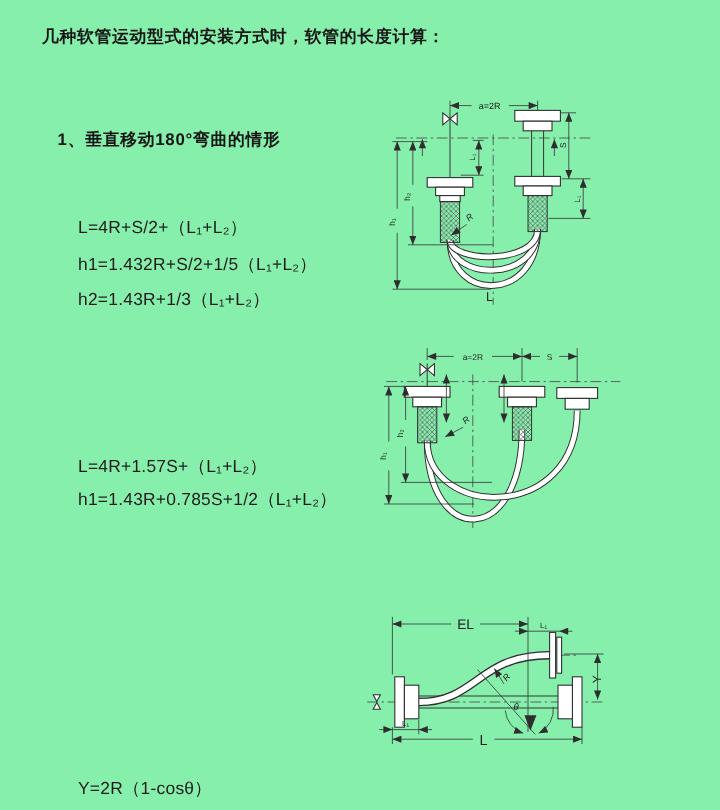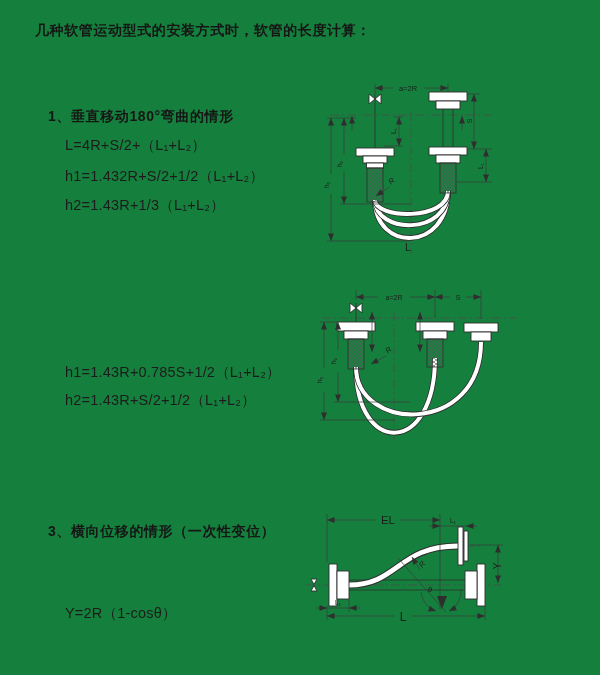--- a/index.html
+++ b/index.html
@@ -1,48 +1,47 @@
 <!DOCTYPE html>
 <html><head>
 <meta charset="utf-8">
 <style>
   html,body{margin:0;padding:0;background:#e8e8e8;}
   .page{
-    position:relative;width:600px;height:675px;background:#15803d;
+    position:relative;width:600px;height:675px;background:#86efac;
     font-family:"Liberation Sans","DejaVu Sans",sans-serif;color:#161616;
     overflow:hidden;margin:0 auto;
   }
   .title{position:absolute;left:35px;top:22px;font-size:14px;font-weight:bold;letter-spacing:.6px;}
   .heading{position:absolute;font-size:14px;font-weight:bold;letter-spacing:.6px;text-align:center;}
-  .formula{position:absolute;left:65px;font-size:14.5px;font-weight:500;color:#1c1c1c;letter-spacing:.2px;}
+  .formula{position:absolute;left:65px;font-size:14.5px;font-weight:500;color:#1c1c1c;letter-spacing:.2px;margin-top:44px;}
   svg{position:absolute;overflow:visible;}
   svg text{font-family:"Liberation Sans","DejaVu Sans",sans-serif;fill:#1d1d1d;}
   .ln{stroke:#2e2e2e;stroke-width:.8;fill:none;}
   .thin{stroke:#3a3a3a;stroke-width:.7;fill:none;}
   .cl{stroke:#4a4a4a;stroke-width:.7;fill:none;stroke-dasharray:9 3 2 3;}
   .fit{stroke:#2e2e2e;stroke-width:.9;fill:#ffffff;}
   .hoseB{stroke:#2e2e2e;stroke-width:5.6;fill:none;}
   .hoseW{stroke:#ffffff;stroke-width:4;fill:none;}
 </style>
 </head>
 <body>
 
 <div class="page">
 
   <div class="title">几种软管运动型式的安装方式时，软管的长度计算：</div>
 
   <div class="heading" style="left:48px;top:108px">1、垂直移动180°弯曲的情形</div>
   <div class="formula" style="top:136px">L=4R+S/2+（L₁+L₂）</div>
-  <div class="formula" style="top:167px">h1=1.432R+S/2+1/2（L₁+L₂）</div>
+  <div class="formula" style="top:167px">h1=1.432R+S/2+1/5（L₁+L₂）</div>
   <div class="formula" style="top:196px">h2=1.43R+1/3（L₁+L₂）</div>
 
+  <div class="formula" style="top:335px">L=4R+1.57S+（L₁+L₂）</div>
   <div class="formula" style="top:363px">h1=1.43R+0.785S+1/2（L₁+L₂）</div>
-  <div class="formula" style="top:391px">h2=1.43R+S/2+1/2（L₁+L₂）</div>
-
-  <div class="heading" style="left:48px;top:523px">3、横向位移的情形（一次性变位）</div>
+
   <div class="formula" style="top:604px">Y=2R（1-cosθ）</div>
 
   <svg style="left:312px;top:68px" width="186" height="192" viewBox="312 68 186 192">
     <defs>
       <marker id="ar1" viewBox="0 0 10 8" refX="10" refY="4" markerWidth="8" markerHeight="6" orient="auto-start-reverse" markerUnits="userSpaceOnUse">
         <path d="M0,0 L10,4 L0,8 Z" fill="#2e2e2e"></path>
       </marker>
       <pattern id="br1" patternUnits="userSpaceOnUse" width="4" height="4">
         <path d="M0,4 L4,0 M0,0 L4,4" stroke="#5a5a5a" stroke-width="0.6"></path>
       </pattern>

